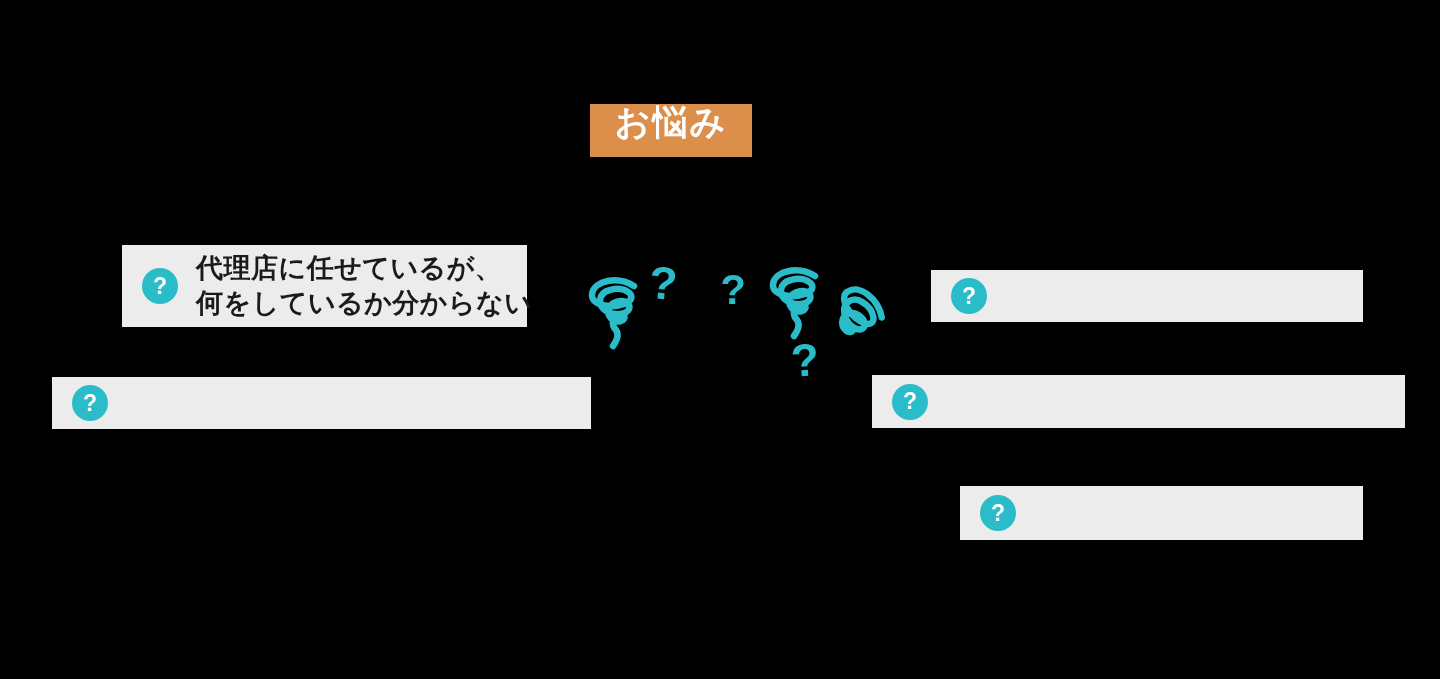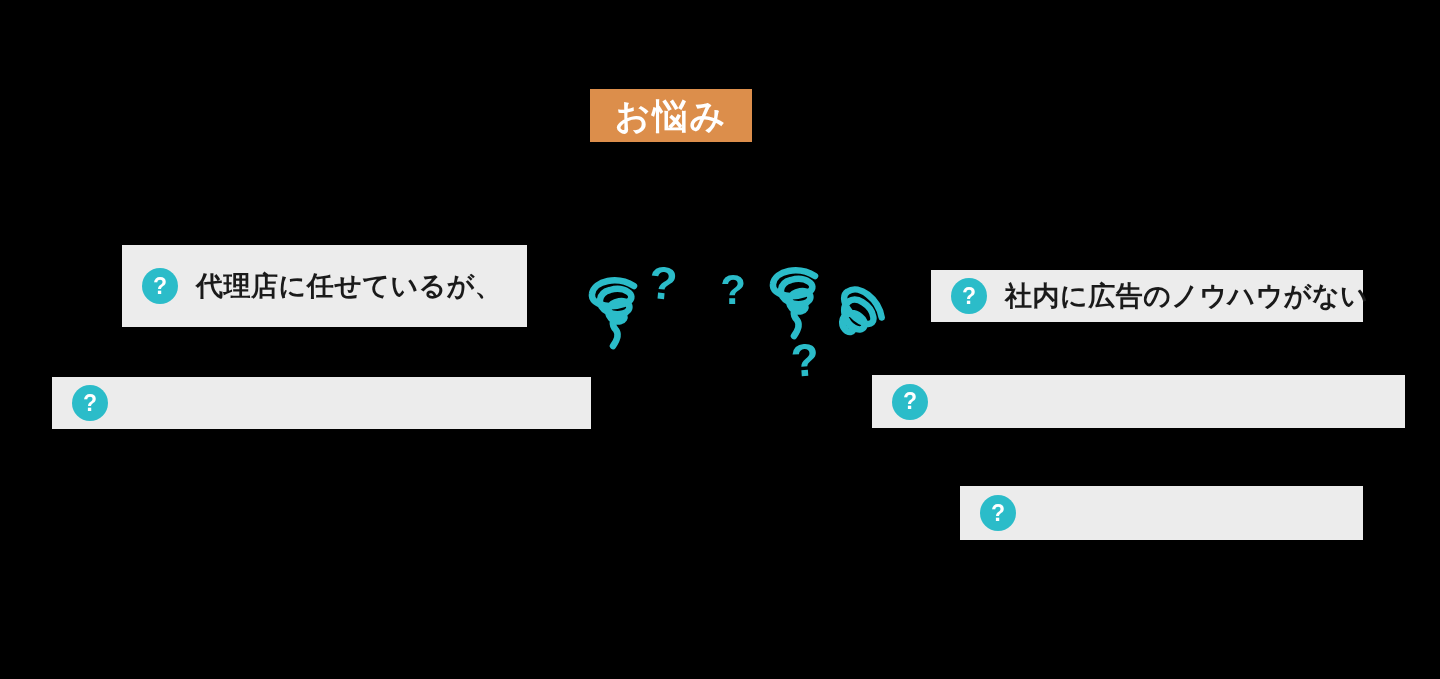--- a/index.html
+++ b/index.html
@@ -11,26 +11,25 @@
     position: relative;
     width: 1440px;
     height: 679px;
     background: #000000;
     overflow: hidden;
     font-family: "Liberation Sans", "DejaVu Sans", sans-serif;
   }
   .title-box {
     position: absolute;
     left: 590px;
-    top: 89px;
+    top: 104px;
     width: 162px;
     height: 53px;
     background: #DC8E4B;
     display: flex;
-    align-items: center;
     justify-content: center;
   }
   .title-box span {
     color: #FFFFFF;
     font-size: 35px;
     font-weight: 700;
     letter-spacing: 2px;
     line-height: 1;
   }
   .concern {
@@ -105,34 +104,34 @@
   <div class="title-box">
     <span>お悩み</span>
   </div>
 
   <div class="concern box1">
     <span class="qicon">
       <span>?</span>
     </span>
     <div class="lines">
       <span>代理店に任せているが、</span>
+      <span>何をしているか分からない</span>
     </div>
   </div>
 
   <div class="concern box2">
     <span class="qicon">
       <span>?</span>
     </span>
   </div>
 
   <div class="concern box3">
     <span class="qicon">
       <span>?</span>
     </span>
-    <span class="text">社内に広告のノウハウがない</span>
   </div>
 
   <div class="concern box4">
     <span class="qicon">
       <span>?</span>
     </span>
   </div>
 
   <div class="concern box5">
     <span class="qicon">

